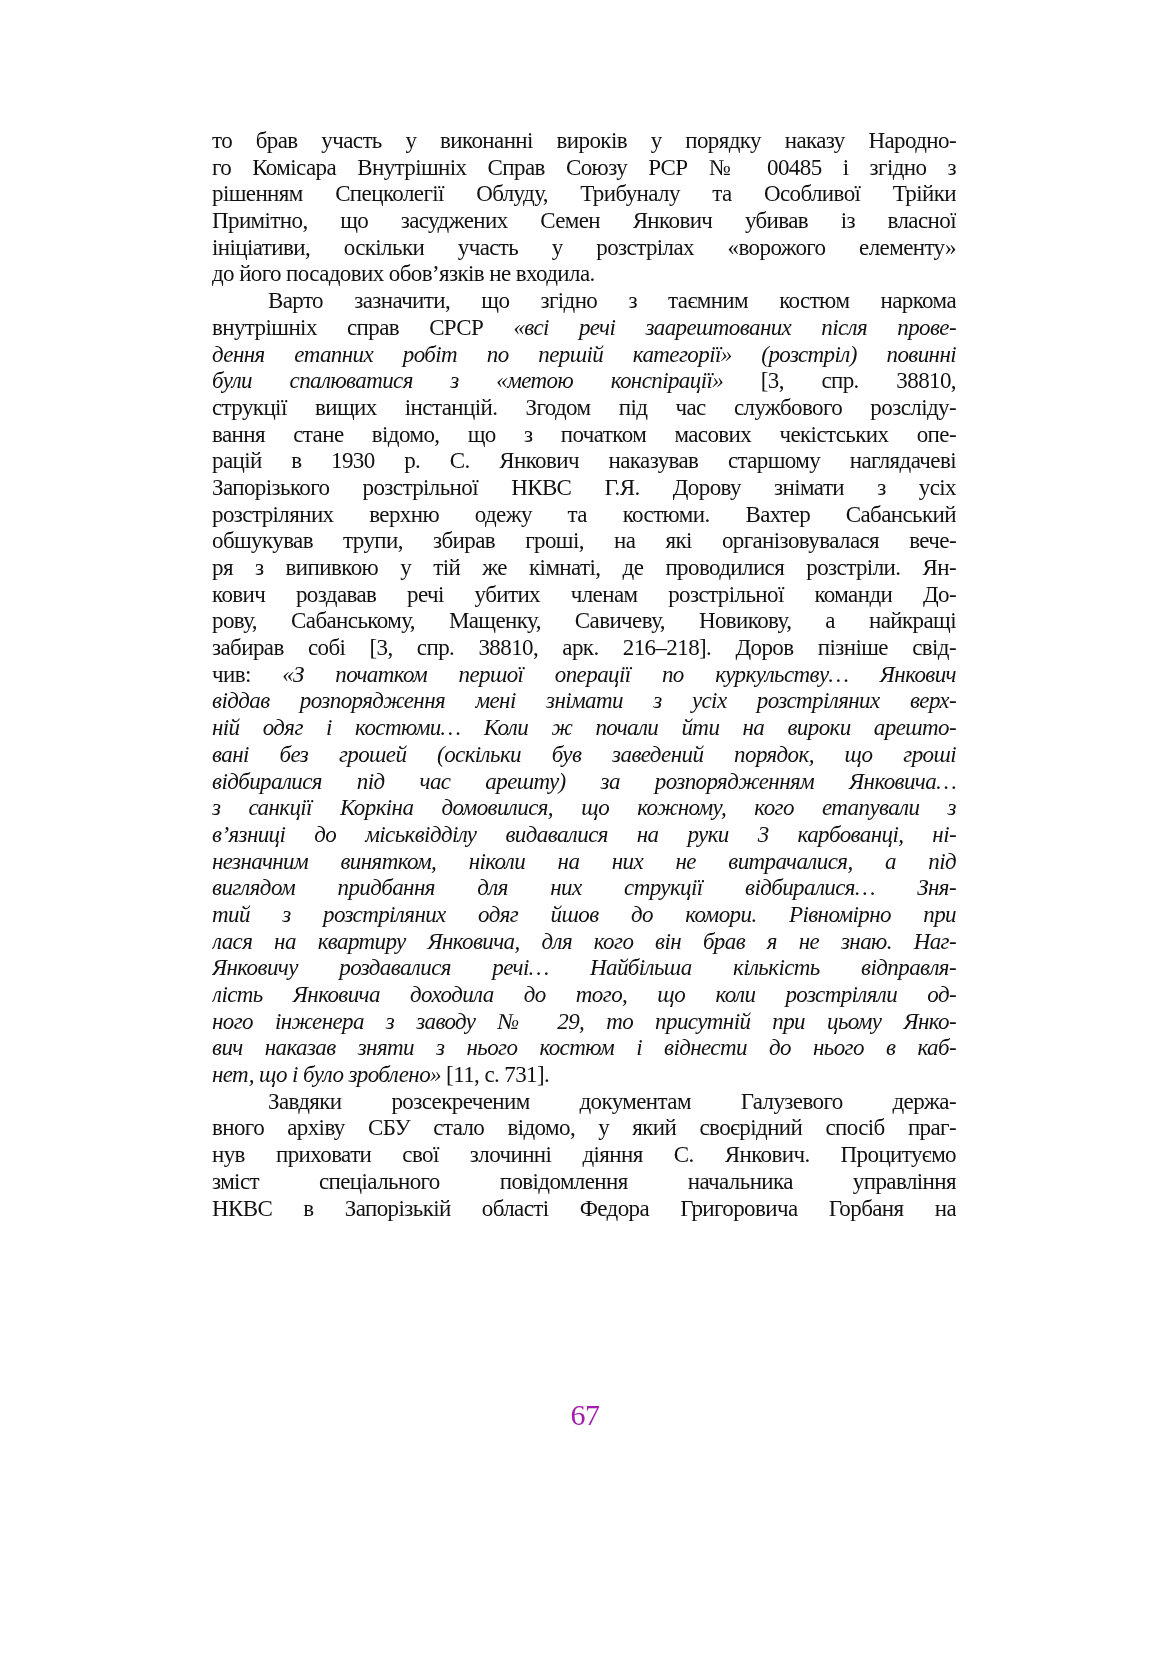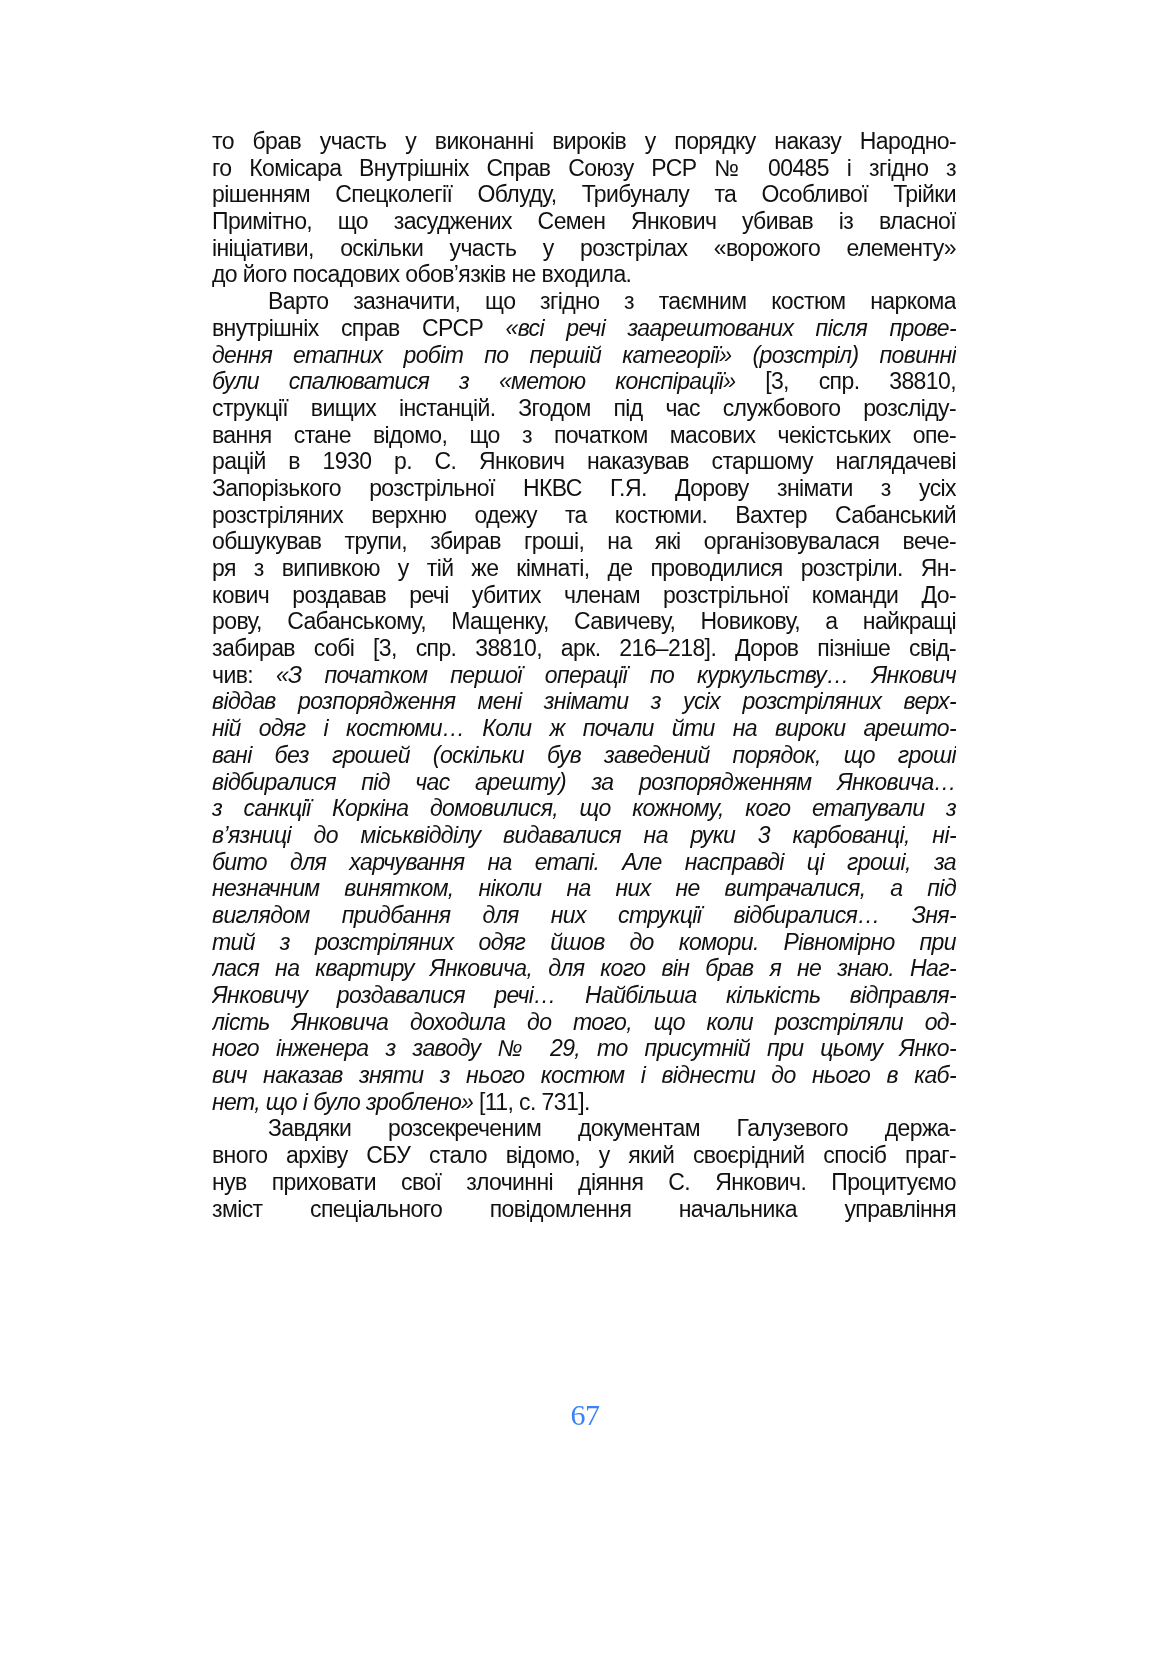--- a/index.html
+++ b/index.html
@@ -3,21 +3,21 @@
 <meta charset="utf-8">
 <style>
   html, body { margin: 0; padding: 0; background: #ffffff; }
   body { width: 1170px; height: 1654px; position: relative; overflow: hidden; }
   .page { position: absolute; left: 0; top: 0; width: 1170px; height: 1654px; background: #ffffff; }
   .text-column {
     position: absolute;
     left: 212px;
     top: 128px;
     width: 744px;
-    font-family: Liberation Sans, sans-serif;
+    font-family: Liberation Serif, serif;
     font-size: 23px;
     color: #111111;
     letter-spacing: -0.6px;
   }
   .line {
     height: 26.7px;
     line-height: 26.7px;
     white-space: nowrap;
     text-align: justify;
     text-align-last: justify;
@@ -28,21 +28,21 @@
   .seg { }
   .it { font-style: italic; }
   .page-number {
     position: absolute;
     left: 0;
     width: 1170px;
     top: 1398px;
     text-align: center;
     font-family: "Liberation Serif", serif;
     font-size: 30px;
-    color: #3b82f6;
+    color: #a21caf;
     letter-spacing: -0.5px;
   }
 </style>
 </head>
 <body>
 
 <div class="page">
   <div class="text-column" id="text-column">
       <div class="line"><span class="seg">то брав участь у виконанні вироків у порядку наказу Народно-</span></div>
       <div class="line"><span class="seg">го Комісара Внутрішніх Справ Союзу РСР № 00485 і згідно з</span></div>
@@ -64,29 +64,29 @@
       <div class="line"><span class="seg">кович роздавав речі убитих членам розстрільної команди До-</span></div>
       <div class="line"><span class="seg">рову, Сабанському, Мащенку, Савичеву, Новикову, а найкращі</span></div>
       <div class="line"><span class="seg">забирав собі [3, спр. 38810, арк. 216–218]. Доров пізніше свід-</span></div>
       <div class="line"><span class="seg">чив: </span><span class="seg it">«З початком першої операції по куркульству… Янкович</span></div>
       <div class="line"><span class="seg it">віддав розпорядження мені знімати з усіх розстріляних верх-</span></div>
       <div class="line"><span class="seg it">ній одяг і костюми… Коли ж почали йти на вироки арешто-</span></div>
       <div class="line"><span class="seg it">вані без грошей (оскільки був заведений порядок, що гроші</span></div>
       <div class="line"><span class="seg it">відбиралися під час арешту) за розпорядженням Янковича…</span></div>
       <div class="line"><span class="seg it">з санкції Коркіна домовилися, що кожному, кого етапували з</span></div>
       <div class="line"><span class="seg it">в’язниці до міськвідділу видавалися на руки 3 карбованці, ні-</span></div>
-      <div class="line"><span class="seg it">бито для харчування на етапі. Але насправді ці гроші, за</span></div>
       <div class="line"><span class="seg it">незначним винятком, ніколи на них не витрачалися, а під</span></div>
       <div class="line"><span class="seg it">виглядом придбання для них струкції відбиралися… Зня-</span></div>
       <div class="line"><span class="seg it">тий з розстріляних одяг йшов до комори. Рівномірно при</span></div>
       <div class="line"><span class="seg it">лася на квартиру Янковича, для кого він брав я не знаю. Наг-</span></div>
       <div class="line"><span class="seg it">Янковичу роздавалися речі… Найбільша кількість відправля-</span></div>
       <div class="line"><span class="seg it">лість Янковича доходила до того, що коли розстріляли од-</span></div>
       <div class="line"><span class="seg it">ного інженера з заводу № 29, то присутній при цьому Янко-</span></div>
       <div class="line"><span class="seg it">вич наказав зняти з нього костюм і віднести до нього в каб-</span></div>
       <div class="line last"><span class="seg it">нет, що і було зроблено»</span><span class="seg"> [11, с. 731].</span></div>
       <div class="line indent"><span class="seg">Завдяки розсекреченим документам Галузевого держа-</span></div>
       <div class="line"><span class="seg">вного архіву СБУ стало відомо, у який  своєрідний спосіб праг-</span></div>
       <div class="line"><span class="seg">нув приховати свої злочинні діяння С. Янкович. Процитуємо</span></div>
       <div class="line"><span class="seg">зміст спеціального повідомлення начальника управління</span></div>
+      <div class="line"><span class="seg">НКВС в Запорізькій області Федора Григоровича Горбаня на</span></div>
     </div>
   <div class="page-number">67</div>
 </div>
 
 </body></html>

